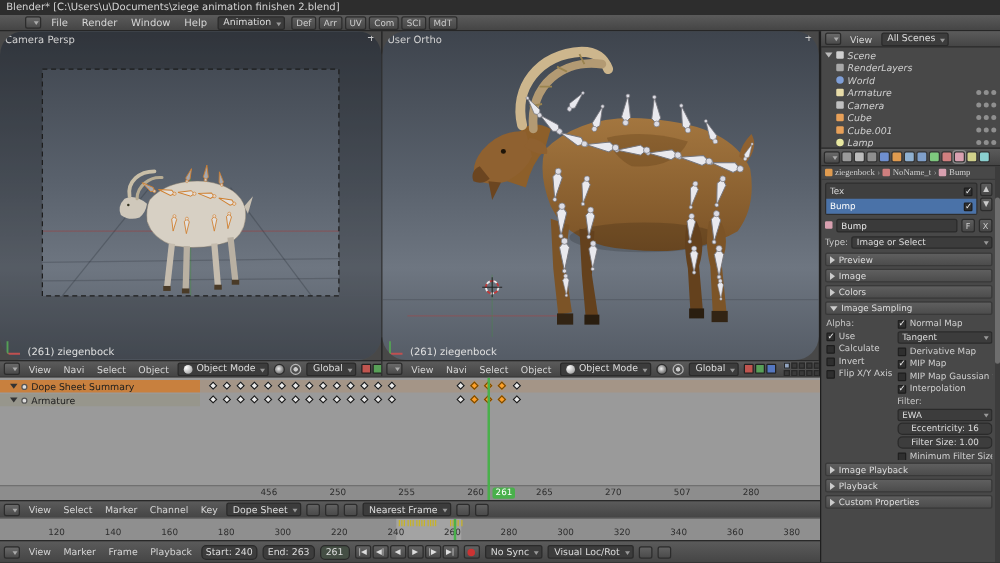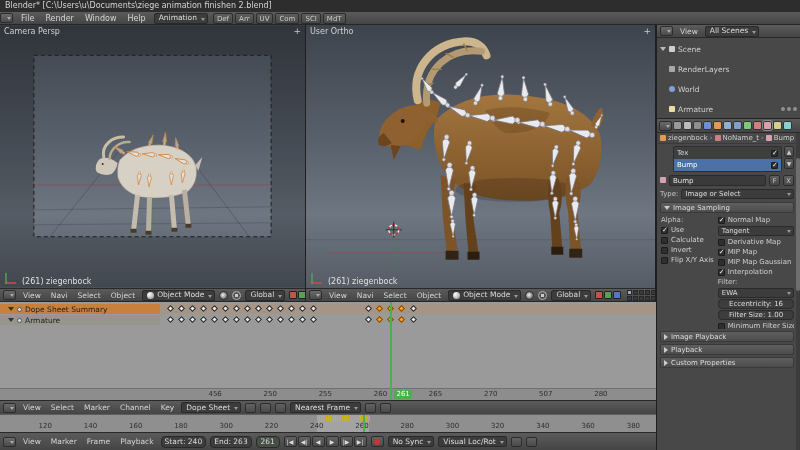--- a/index.html
+++ b/index.html
@@ -1,33 +1,33 @@
 <!DOCTYPE html>
 <html><head>
 <meta charset="utf-8">
 <style>
 *{margin:0;padding:0;box-sizing:border-box;user-select:none;}
 html,body{width:800px;height:450px;overflow:hidden;background:#222;}
 #root{position:relative;width:800px;height:450px;font-family:"DejaVu Sans",sans-serif;font-size:9px;color:#ccc;background:#484848;overflow:hidden;}
 
 
 .titlebar{position:absolute;top:0;left:0;right:0;height:12px;background:#2d2d2d;color:#d5d5d5;font-size:8px;line-height:12px;padding-left:5px;white-space:nowrap;}
-.infobar{position:absolute;top:12px;left:0;right:0;height:13px;background:linear-gradient(#5b5b5b,#454545);border-bottom:1px solid #262626;display:flex;align-items:center;gap:5px;padding:0 0;font-size:8px;color:#d6d6d6;white-space:nowrap;}
+.infobar{position:absolute;top:12px;left:0;right:0;height:13px;background:linear-gradient(#5b5b5b,#454545);border-bottom:1px solid #262626;display:flex;align-items:center;gap:5px;padding:0 20px;font-size:8px;color:#d6d6d6;white-space:nowrap;}
 .menu-item{padding:0 3px;}
 .dd{background:#3c3c3c;border:1px solid #2a2a2a;border-radius:2px;padding:0 10px 0 4px;height:11px;line-height:10px;position:relative;font-size:7.5px;color:#ddd;display:inline-flex;align-items:center;gap:3px;white-space:nowrap;}
 .dd:after{content:"";position:absolute;right:2px;top:4px;border-left:2.5px solid transparent;border-right:2.5px solid transparent;border-top:3px solid #999;}
 .lbtn{background:linear-gradient(#5e5e5e,#474747);border:1px solid #2c2c2c;border-radius:2px;font-size:7px;color:#ccc;padding:0 3px;height:11px;line-height:10px;}
 .layout-buttons{display:flex;gap:2px;}
 .stats{margin-left:auto;font-size:7.5px;color:#cacaca;}
 .editor-icon{width:13px;height:10px;background:linear-gradient(#6a6a6a,#4a4a4a);border:1px solid #2c2c2c;border-radius:2px;position:relative;flex:none;}
 .editor-icon:after{content:"";position:absolute;right:1px;top:3px;border-left:2px solid transparent;border-right:2px solid transparent;border-top:3px solid #aaa;}
 
 
 .vp{position:absolute;top:25px;height:276px;border-right:1px solid #1f1f1f;}
-.vp-inner{position:absolute;top:0;left:0;right:0;bottom:13px;background:linear-gradient(180deg,#3e444d 0%,#59616c 45%,#6e7681 72%,#555c66 100%);overflow:hidden;}
+.vp-inner{position:absolute;top:0;left:0;right:0;bottom:13px;background:linear-gradient(180deg,#3e444d 0%,#59616c 45%,#6e7681 72%,#555c66 100%);overflow:hidden;border-radius:19px;}
 .vp-inner svg.scene{position:absolute;top:0;left:0;width:100%;height:100%;}
 .vp-label{position:absolute;top:2px;left:4px;font-size:8px;color:#d2d2d2;z-index:3;}
 .vp-footer{position:absolute;bottom:2px;left:22px;font-size:8px;color:#e0e0e0;z-index:3;text-align:center;}
 .axis-gizmo{position:absolute;bottom:2px;left:3px;z-index:3;}
 .plus-toggle{position:absolute;top:2px;right:4px;z-index:3;color:#c9c9c9;font-size:9px;line-height:9px;}
 .vp-header,.strip-header,.ed-header{background:linear-gradient(#5b5b5b,#454545);border-top:1px solid #292929;display:flex;align-items:center;gap:4px;padding:0 3px;font-size:7.5px;color:#d5d5d5;overflow:hidden;white-space:nowrap;}
 .vp-header{position:absolute;bottom:0;left:0;right:0;height:13px;}
 .sphere-icon{width:9px;height:9px;border-radius:50%;background:radial-gradient(circle at 3px 3px,#f0f0f0,#8a8a8a 55%,#4f4f4f);border:1px solid #2e2e2e;flex:none;}
 .mode-dot{width:7px;height:7px;border-radius:50%;background:radial-gradient(circle at 2px 2px,#fff,#909090);flex:none;}
 .pivot-icon{width:9px;height:9px;border-radius:50%;border:1px solid #b5b5b5;background:radial-gradient(circle,#ccc 0 1.5px,transparent 2px);flex:none;}
@@ -36,40 +36,40 @@
 .manip .m-t{background:#c0554f;} .manip .m-r{background:#58a058;} .manip .m-s{background:#5577c0;}
 .layers{display:grid;grid-template-columns:repeat(5,5px);grid-auto-rows:5px;gap:1px;padding:0 2px;flex:none;}
 .layer-dot{background:#3a3a3a;border:1px solid #282828;}
 .layer-dot.on{background:#93a5c0;}
 
 
 .rightcol{position:absolute;top:25px;left:656px;width:144px;bottom:0;background:#484848;border-left:1px solid #1f1f1f;display:flex;flex-direction:column;}
 .ed-header{height:13px;border-top:none;border-bottom:1px solid #2a2a2a;flex:none;}
 .outliner{height:94px;border-bottom:1px solid #262626;display:flex;flex-direction:column;}
 .outliner-rows{flex:1;overflow:hidden;padding-top:1px;}
-.out-row{height:10px;display:flex;align-items:center;gap:3px;font-size:7.5px;color:#cfcfcf;padding:10px 3px;}
+.out-row{height:10px;display:flex;align-items:center;gap:3px;font-size:7.5px;color:#cfcfcf;padding:0 3px;font-style:italic;}
 .out-ic{width:6px;height:6px;border-radius:1px;flex:none;}
 .out-ic.round{border-radius:50%;}
 .out-exp{width:0;height:0;border-left:3px solid transparent;border-right:3px solid transparent;border-top:4px solid #bbb;flex:none;}
 .out-toggles{margin-left:auto;display:flex;gap:2px;}
 .out-toggles div{width:4px;height:4px;border-radius:50%;background:#8f8f8f;}
 
 
 .props{flex:1;display:flex;flex-direction:column;overflow:hidden;position:relative;}
 .props-tabs{height:14px;background:linear-gradient(#5b5b5b,#454545);border-bottom:1px solid #2a2a2a;display:flex;align-items:center;gap:1px;padding:0 2px;flex:none;}
 .ptab{width:9px;height:9px;border-radius:2px;border:1px solid #333;}
 .ptab.active{outline:1px solid #8a8a8a;}
-.breadcrumb{height:11px;display:flex;align-items:center;gap:2px;padding:0 3px;font-size:7px;color:#cfcfcf;border-bottom:1px solid #3a3a3a;overflow:hidden;flex:none;}
+.breadcrumb{height:11px;display:flex;align-items:center;gap:2px;padding:0 3px;font-size:7px;color:#cfcfcf;border-bottom:1px solid #3a3a3a;overflow:hidden;flex:none;font-family:Liberation Serif, serif;}
 .bc-ic{width:6px;height:6px;border-radius:1px;flex:none;}
 .bc-sep{color:#9a9a9a;}
 .props-body{flex:1;padding:2px 6px 2px 3px;overflow:hidden;font-size:7px;position:relative;}
 .slots{border:1px solid #2e2e2e;background:#3f3f3f;border-radius:2px;}
 .slot-row{height:12px;display:flex;align-items:center;gap:3px;padding:0 3px;color:#d5d5d5;}
 .slot-row.sel{background:#4a72a8;color:#fff;}
-.slot-wrap{display:flex;gap:2px;margin-left:13px;}
+.slot-wrap{display:flex;gap:2px;}
 .slot-side{display:flex;flex-direction:column;gap:1px;}
 .sbtn{width:10px;height:11px;background:linear-gradient(#5e5e5e,#474747);border:1px solid #2c2c2c;border-radius:2px;font-size:6px;color:#ccc;text-align:center;line-height:10px;}
 .row{display:flex;align-items:center;gap:3px;height:12px;margin-top:2px;}
 .name-field{flex:1;background:#3a3a3a;border:1px solid #2a2a2a;border-radius:2px;height:11px;line-height:10px;padding:0 3px;color:#e6e6e6;}
 .mini-btn{width:11px;height:11px;background:linear-gradient(#5e5e5e,#474747);border:1px solid #2c2c2c;border-radius:2px;font-size:6.5px;color:#ccc;text-align:center;line-height:10px;}
 .s-lbl{height:10px;line-height:10px;color:#c7c7c7;}
 .panel-h{height:11px;background:linear-gradient(#5f5f5f,#4c4c4c);border:1px solid #393939;border-radius:2px;display:flex;align-items:center;gap:3px;padding:0 3px;margin-top:2px;color:#dedede;font-size:7px;}
 .arrow-r{width:0;height:0;border-top:3px solid transparent;border-bottom:3px solid transparent;border-left:4px solid #ccc;flex:none;}
 .arrow-d{width:0;height:0;border-left:3px solid transparent;border-right:3px solid transparent;border-top:4px solid #ccc;flex:none;}
 .sampling{display:flex;gap:4px;padding:2px 1px;height:116px;overflow:hidden;}
@@ -462,20 +462,34 @@
           <div class="name-field">Bump</div>
           <div class="mini-btn">F</div>
           <div class="mini-btn">X</div>
         </div>
         <div class="row">
           <span class="s-lbl">Type:</span>
           <div class="ddw" style="flex:1;margin:0">
               <span>Image or Select</span>
             </div>
         </div>
+        <div id="panels-top">
+            <div class="panel-h">
+              <div class="arrow-r"></div>
+              <span>Preview</span>
+            </div>
+            <div class="panel-h">
+              <div class="arrow-r"></div>
+              <span>Image</span>
+            </div>
+            <div class="panel-h">
+              <div class="arrow-r"></div>
+              <span>Colors</span>
+            </div>
+          </div>
         <div class="panel-h">
           <div class="arrow-d"></div>
           <span>Image Sampling</span>
         </div>
         <div class="sampling">
           <div class="col-l" id="sampling-left">
               <div class="s-lbl">Alpha:</div>
               <div class="checkrow">
                 <div class="cb on"></div>
                 <span class="cb-label">Use</span>

